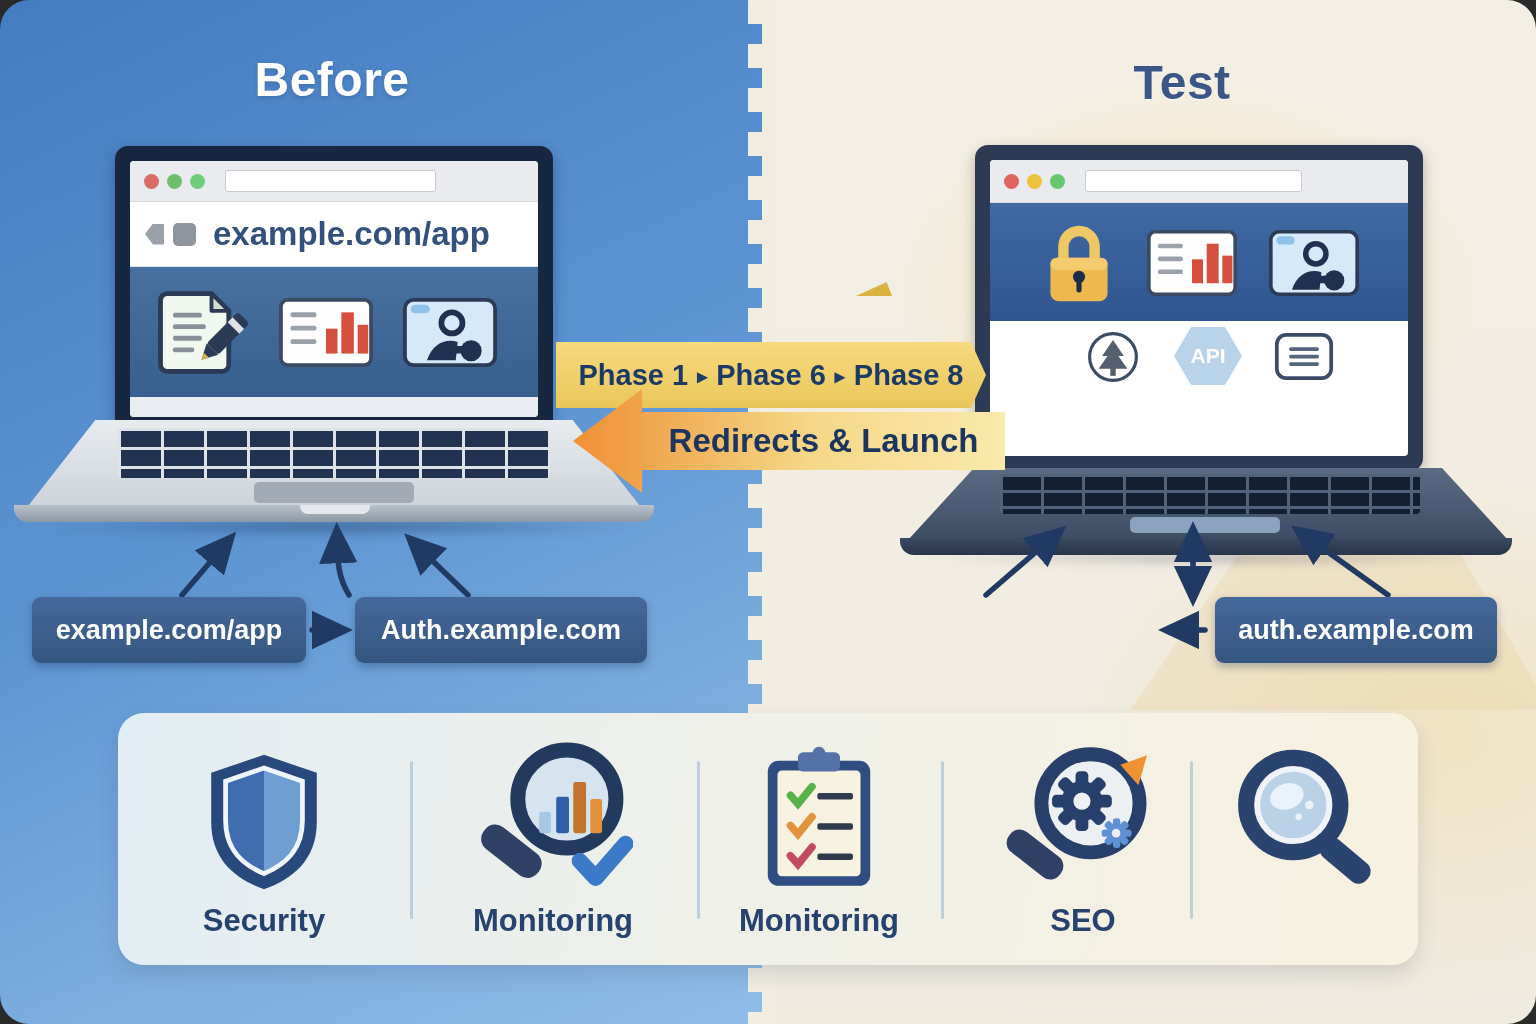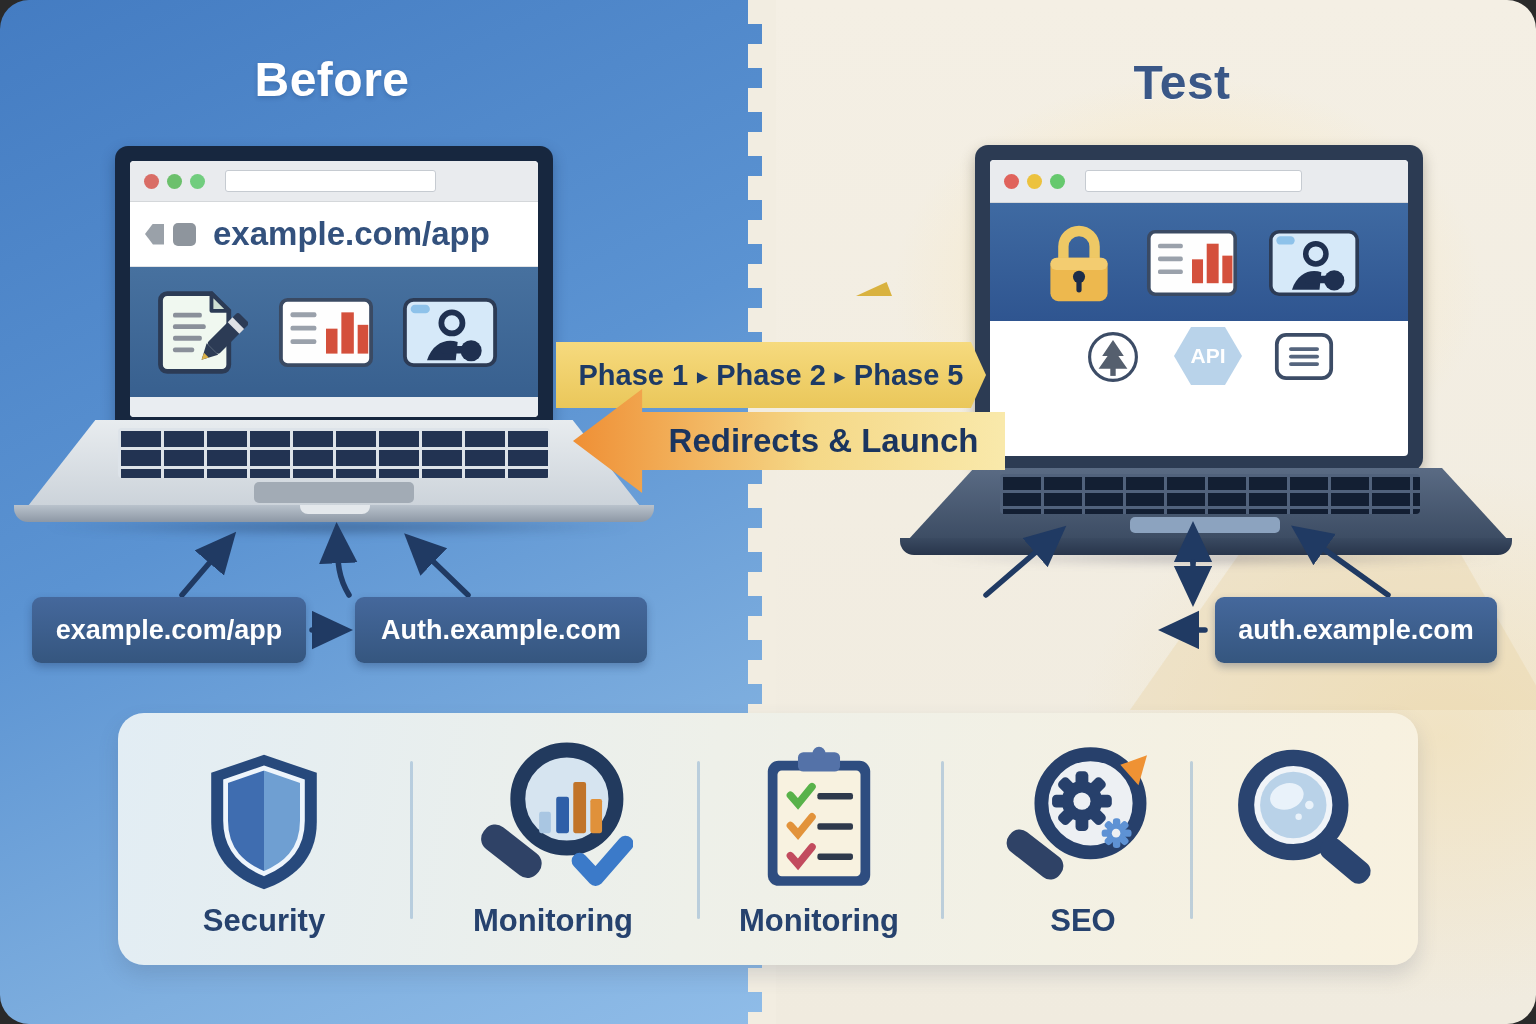--- a/index.html
+++ b/index.html
@@ -254,23 +254,23 @@
   <div class="deck deck-right"></div>
   <div class="keys keys-right"></div>
   <div class="trackpad trackpad-right"></div>
   <div class="lip lip-right"></div>
 
   <div class="fold fold-top"></div>
   <div class="fold fold-bottom"></div>
   <div class="phase-banner">
     <span>Phase 1</span>
     <span class="phase-sep">▸</span>
-    <span>Phase 2</span>
+    <span>Phase 6</span>
     <span class="phase-sep">▸</span>
-    <span>Phase 5</span>
+    <span>Phase 8</span>
   </div>
   <div class="flow-arrow arrow-redirect">
     <div class="flow-label">Redirects &amp; Launch</div>
   </div>
 
   <svg class="connectors" viewBox="0 0 1536 1024">
     <defs>
       <marker id="ah" markerWidth="8" markerHeight="8" refX="5.5" refY="3.5" orient="auto">
         <path d="M0,0 L7.5,3.5 L0,7 Z" fill="#203a63"></path>
       </marker>

